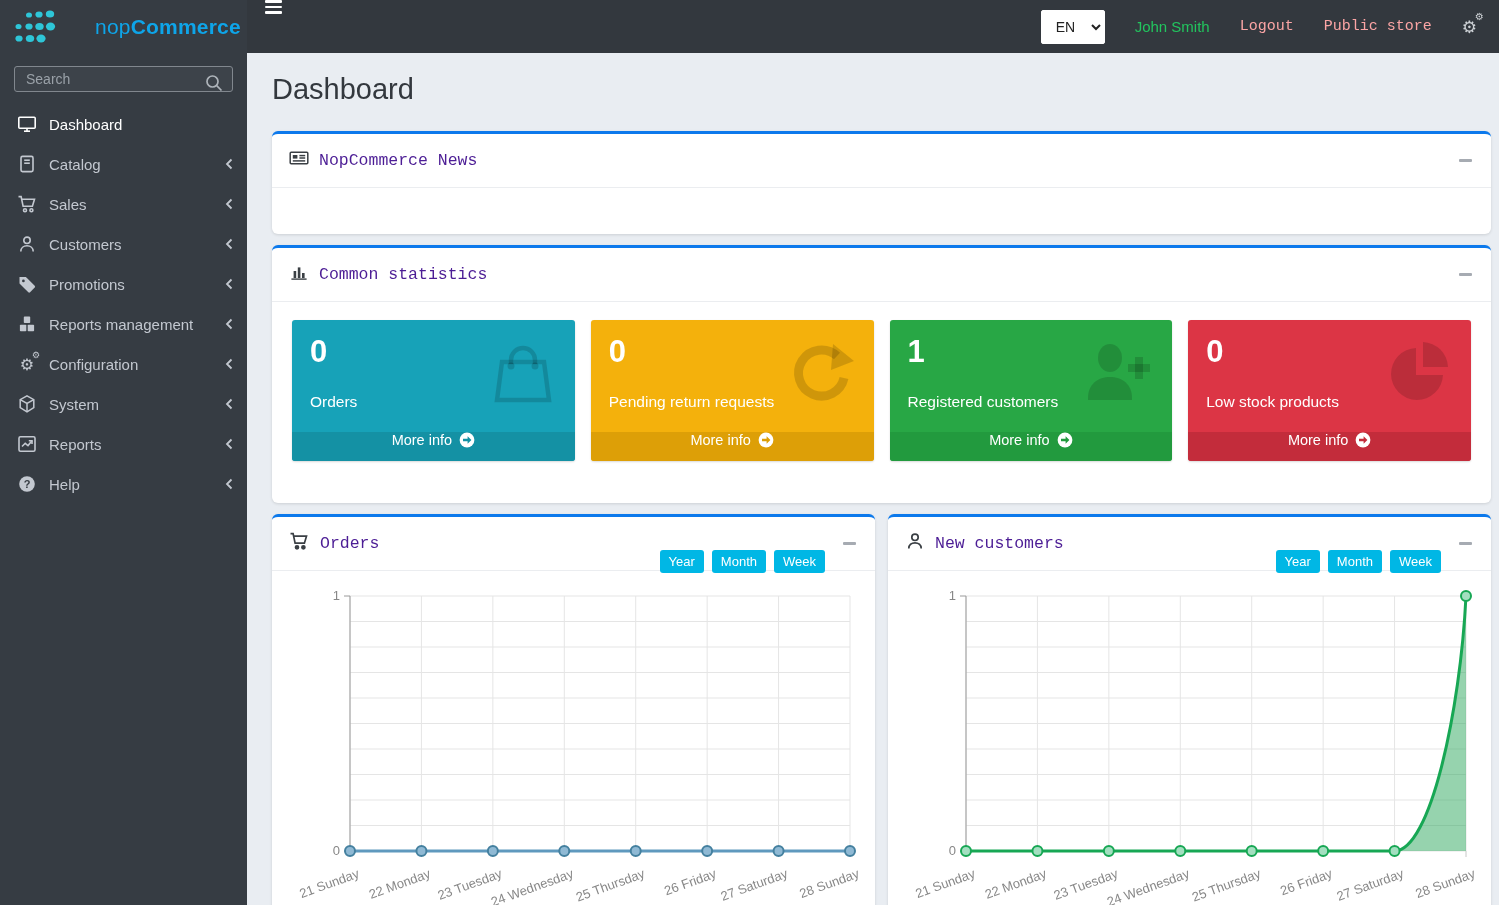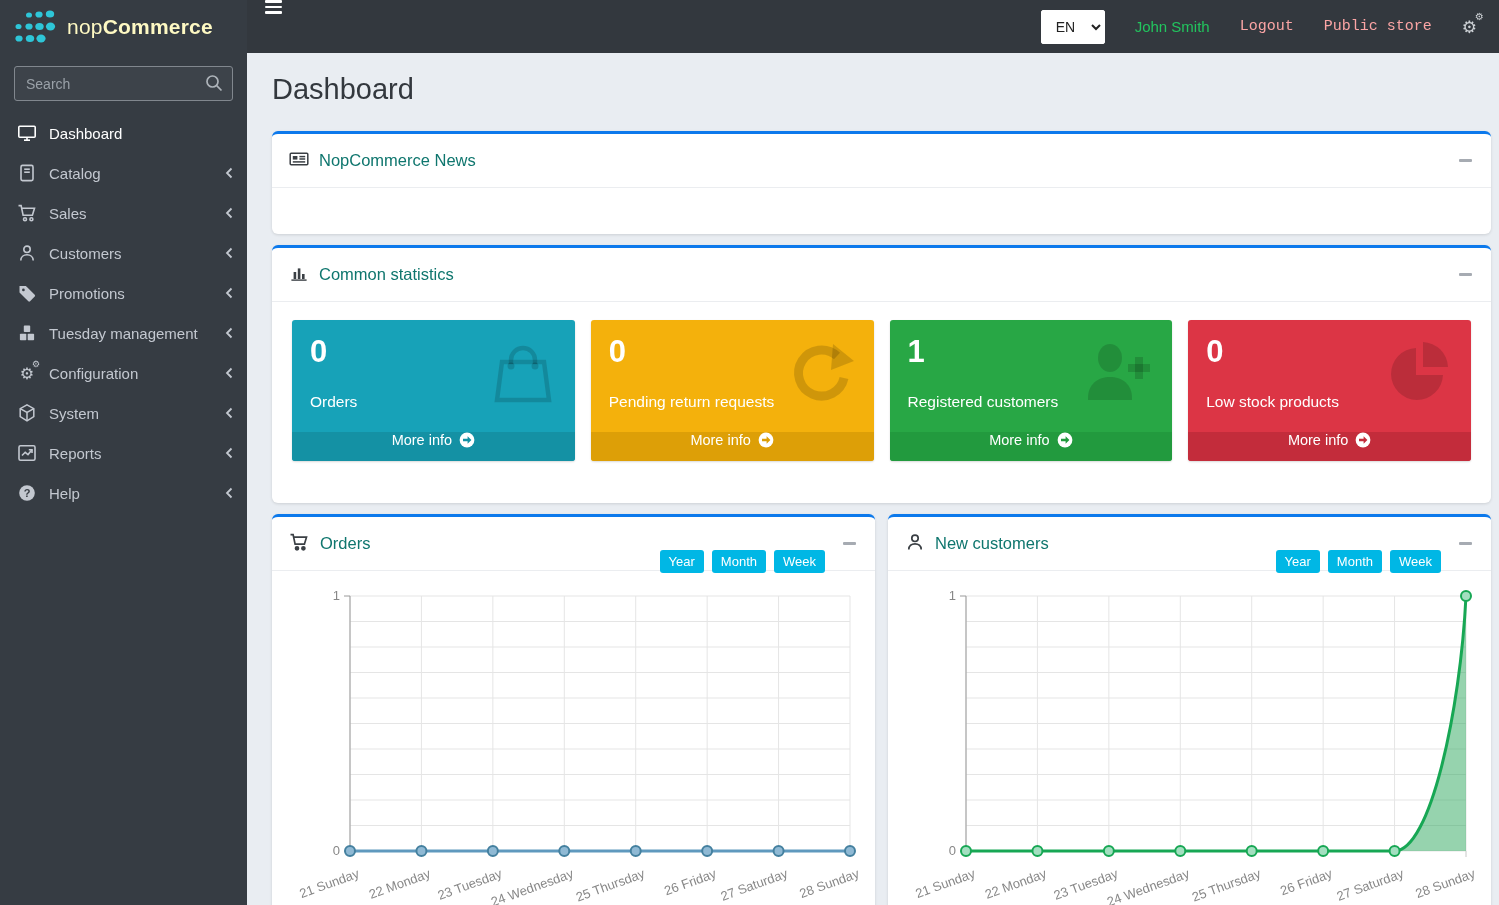--- a/index.html
+++ b/index.html
@@ -2,57 +2,57 @@
 <html><head>
 <meta charset="utf-8">
 <style>
   * { box-sizing: border-box; margin: 0; padding: 0; }
   html,body { width:1499px; height:905px; overflow:hidden; }
   body { font-family:"Liberation Sans", sans-serif; background:#e9edf2; }
 
   
   .header { display:flex; height:53px; background:#33383e; }
   .brand { width:247px; background:#363c43; display:flex; align-items:center; gap:9px; padding-left:12px; }
-  .brand-text { color:#fef9c3; font-size:21px; letter-spacing:.2px; }
+  .brand-text { color:#0ea5e9; font-size:21px; letter-spacing:.2px;margin-left:28px; }
   .brand-text b { font-weight:700; }
   .header-main { flex:1; display:flex; }
   .hamburger { margin-left:18px; background:none; border:none; cursor:pointer; display:flex; flex-direction:column; gap:3px; }
   .hamburger span { width:17px; height:2.5px; background:#fff; border-radius:1px; }
   .header-right { margin-left:auto; display:flex; align-items:center; gap:30px; padding-right:22px; }
   .lang-select { width:64px; height:34px; font-size:14px; padding:0 4px 0 10px; border:1px solid #fff; border-radius:2px; background:#fff; color:#222; font-family:inherit; }
   .top-link { color:#fca5a5; font-size:15px; text-decoration:none; background:none; border:none; cursor:pointer; font-family:Liberation Mono, monospace; }
   .top-user { color:#22c55e; font-size:15px; }
   .gear-glyph { font-family:"DejaVu Sans", sans-serif; font-style:normal; position:relative; display:inline-block; }
   .top-gear { color:#ccd0d4; font-size:17px; background:none; border:none; cursor:pointer; }
   .top-gear .gear-small { position:absolute; top:-6px; right:-7px; font-size:10px; }
 
   
   .body-row { display:flex; height:852px; }
   .sidebar { width:247px; background:#363c43; flex:0 0 247px; }
   .main { flex:1; padding:20px 8px 0 25px; overflow:hidden; }
 
   
   .search-wrap { margin:13px 14px 0; position:relative; }
-  .search-input { width:100%; height:35px; background:rgba(255,255,255,.04); border:1px solid #81878e; border-radius:3px; color:#d9dcdf; font-size:14px; padding:0 34px 0 11px; font-family:inherit; }
+  .search-input { width:100%; height:26px; background:rgba(255,255,255,.04); border:1px solid #81878e; border-radius:3px; color:#d9dcdf; font-size:14px; padding:0 34px 0 11px; font-family:inherit; }
   .search-input::placeholder { color:#9aa1a8; }
   .search-glyph { position:absolute; right:9px; top:7px; color:#aeb4ba; }
   .nav { margin-top:12px; list-style:none; }
   .nav-item { display:flex; align-items:center; height:40px; padding:0 14px 0 16px; color:#c3c8d0; font-size:15px; cursor:pointer; }
   .nav-item.active { color:#fff; }
   .nav-icon { width:22px; display:flex; justify-content:center; margin-right:11px; flex:0 0 22px; }
   .nav-icon svg { display:block; }
   .nav-caret { margin-left:auto; display:flex; }
   .gear-nav { font-size:16px; color:inherit; }
   .gear-nav .gear-small { position:absolute; top:-5px; right:-6px; font-size:9px; }
 
   
   .page-title { font-size:29px; font-weight:400; color:#33383e; margin:0 0 25px 0; }
   .panel { background:#fff; border-radius:6px; border-top:3px solid #0c79ec; box-shadow:0 1px 3px rgba(0,0,0,.12); margin-bottom:11px; }
   .panel-header { display:flex; align-items:center; height:54px; padding:0 17px; border-bottom:1px solid #ebedf0; }
-  .panel-title { display:flex; align-items:center; gap:10px; font-size:16.5px; color:#0f766e; }
+  .panel-title { display:flex; align-items:center; gap:10px; font-size:16.5px; color:#4c1d95;font-family:Liberation Mono, monospace; }
   .panel-tools { margin-left:auto; display:flex; align-items:center; gap:8px; }
   .btn-period { background:#00b7e5; color:#fff; border:none; border-radius:3px; font-size:13px; padding:4px 9px; cursor:pointer; font-family:inherit;margin-top:36px; }
   .btn-collapse { background:none; border:none; cursor:pointer; padding:6px 2px 6px 10px; display:flex; }
   .btn-collapse i { width:13px; height:3px; background:#a6abb2; border-radius:1px; display:block; }
   .news-body { height:46px; }
 
   
   .stats-body { padding:18px 20px 42px; display:grid; grid-template-columns:repeat(4,1fr); gap:16px; }
   .info-box { border-radius:3px; color:#fff; position:relative; overflow:hidden; background:var(--bx); box-shadow:0 1px 2px rgba(0,0,0,.15); }
   .box-teal   { --bx:#17a2b8; --ft:#1491a4; }
@@ -195,21 +195,21 @@
           </span>
       </li>
       <li class="nav-item">
         <span class="nav-icon">
             <svg width="20" height="20" viewBox="0 0 20 20" fill="currentColor">
               <rect x="6.8" y="2.6" width="6.4" height="6.4" rx="0.8"></rect>
               <rect x="2.9" y="10.8" width="6.4" height="6.4" rx="0.8"></rect>
               <rect x="10.7" y="10.8" width="6.4" height="6.4" rx="0.8"></rect>
             </svg>
           </span>
-        <span>Tuesday management</span>
+        <span>Reports management</span>
         <span class="nav-caret">
             <svg width="8" height="12" viewBox="0 0 8 12" fill="none" stroke="currentColor" stroke-width="1.8">
               <polyline points="6.5,1.5 2,6 6.5,10.5"></polyline>
             </svg>
           </span>
       </li>
       <li class="nav-item">
         <span class="nav-icon">
             <span class="gear-glyph gear-nav">⚙<span class="gear-small gear-glyph">⚙</span></span>
           </span>

